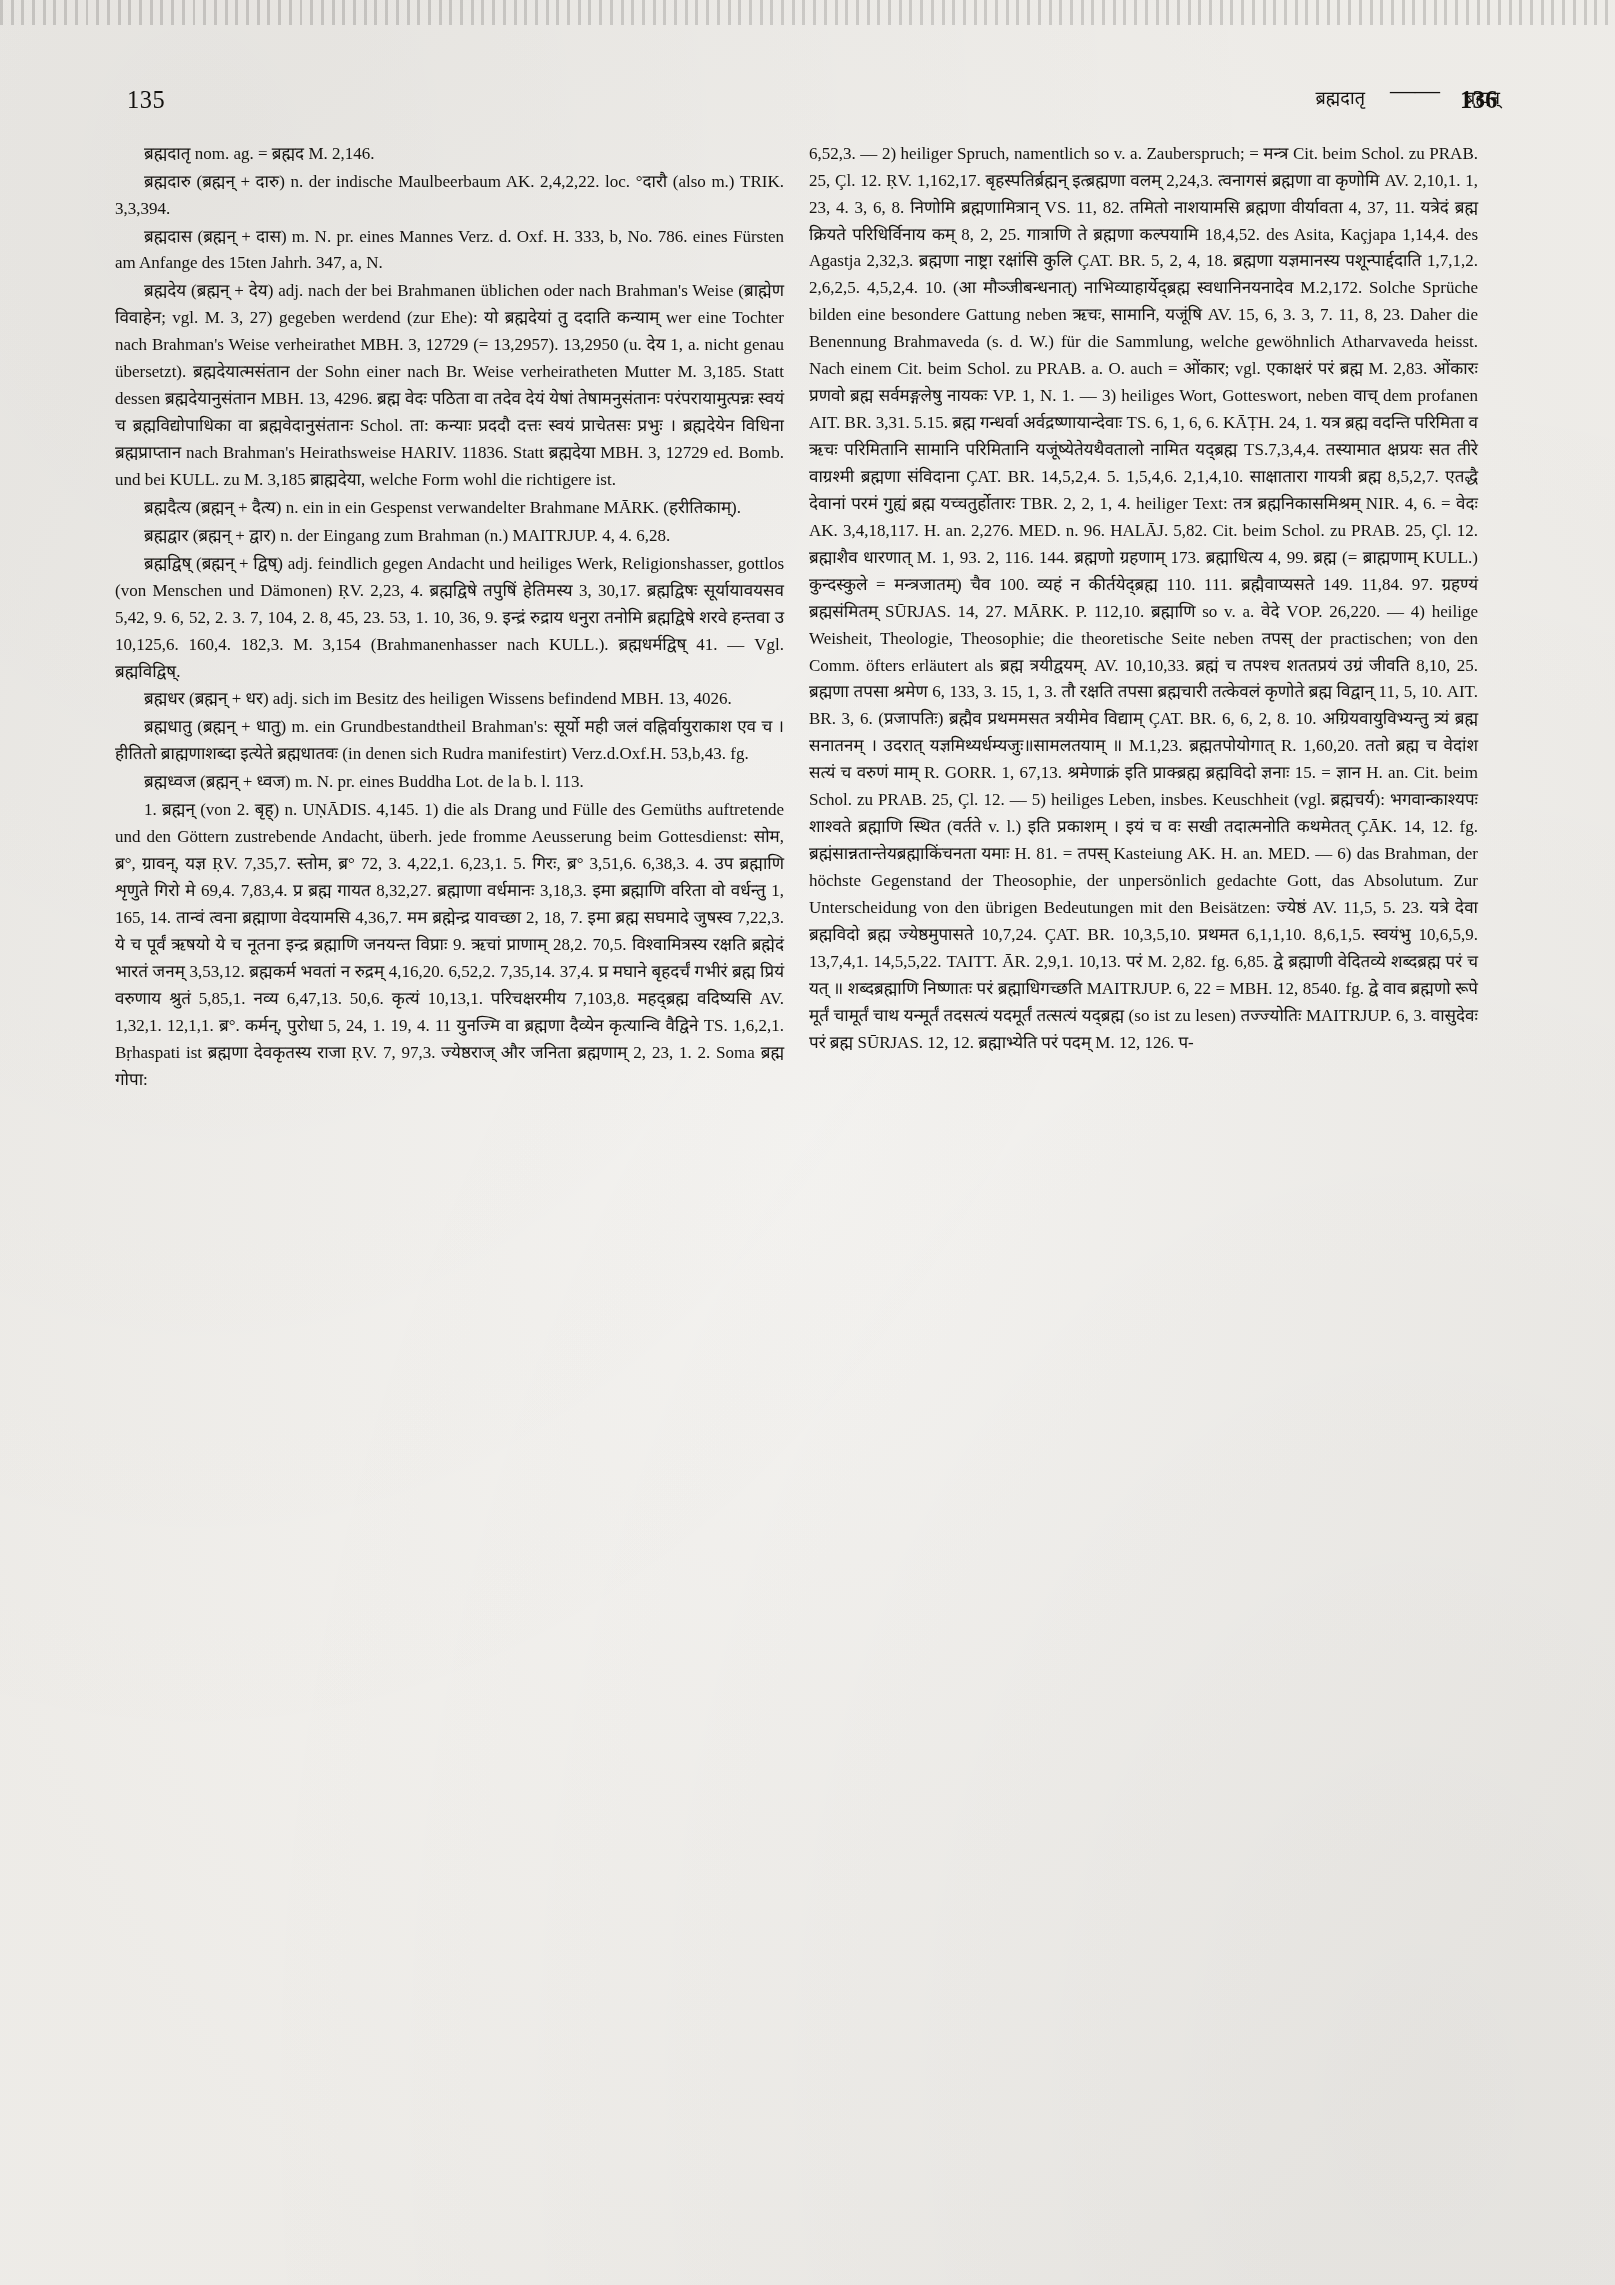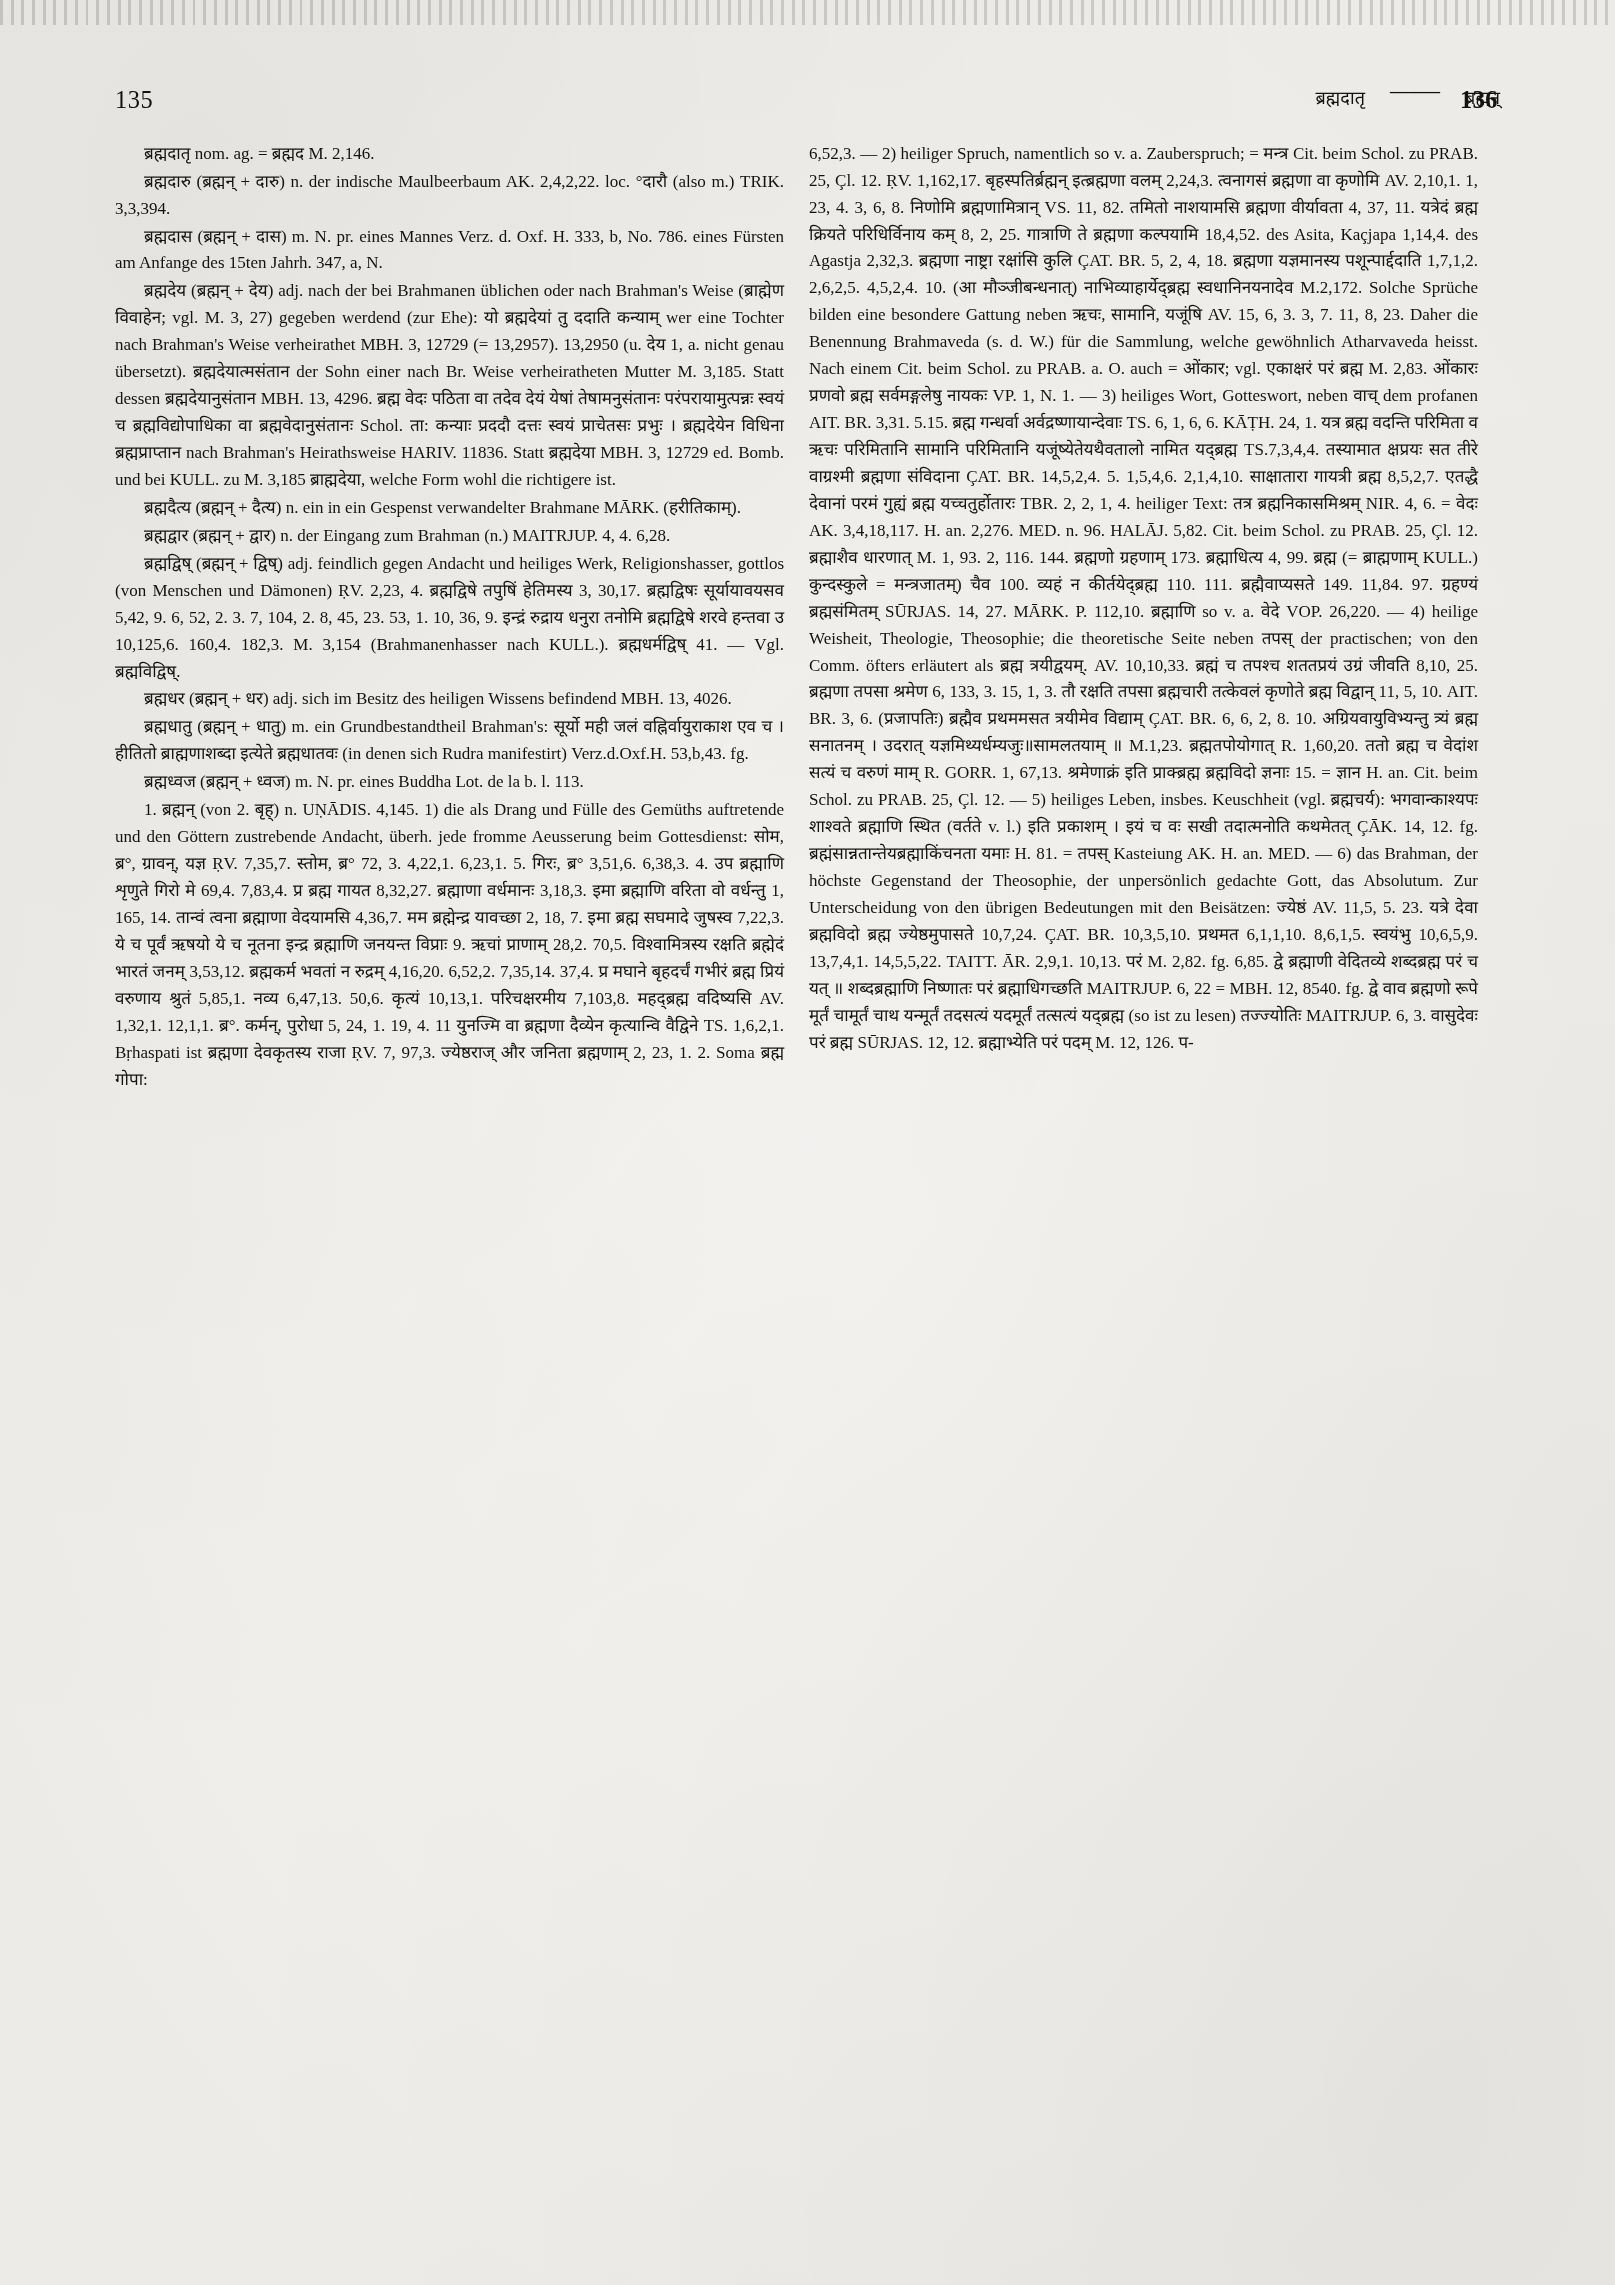--- a/index.html
+++ b/index.html
@@ -49,21 +49,21 @@
   }
 
   
   .runhead {
     position: relative;
     height: 45px;
     margin-bottom: 13.7px;
   }
   .runhead .folio-left {
     position: absolute;
-    left: 0; top: 3.9px;
+    left: 12px; top: 3.9px;
     font-size: 24.4px;
     letter-spacing: 0.5px;
   }
   .runhead .folio-right {
     position: absolute;
     right: 2px; top: 3.9px;
     font-size: 24.4px;
     letter-spacing: 0.5px;
     font-weight: bold;
   }

